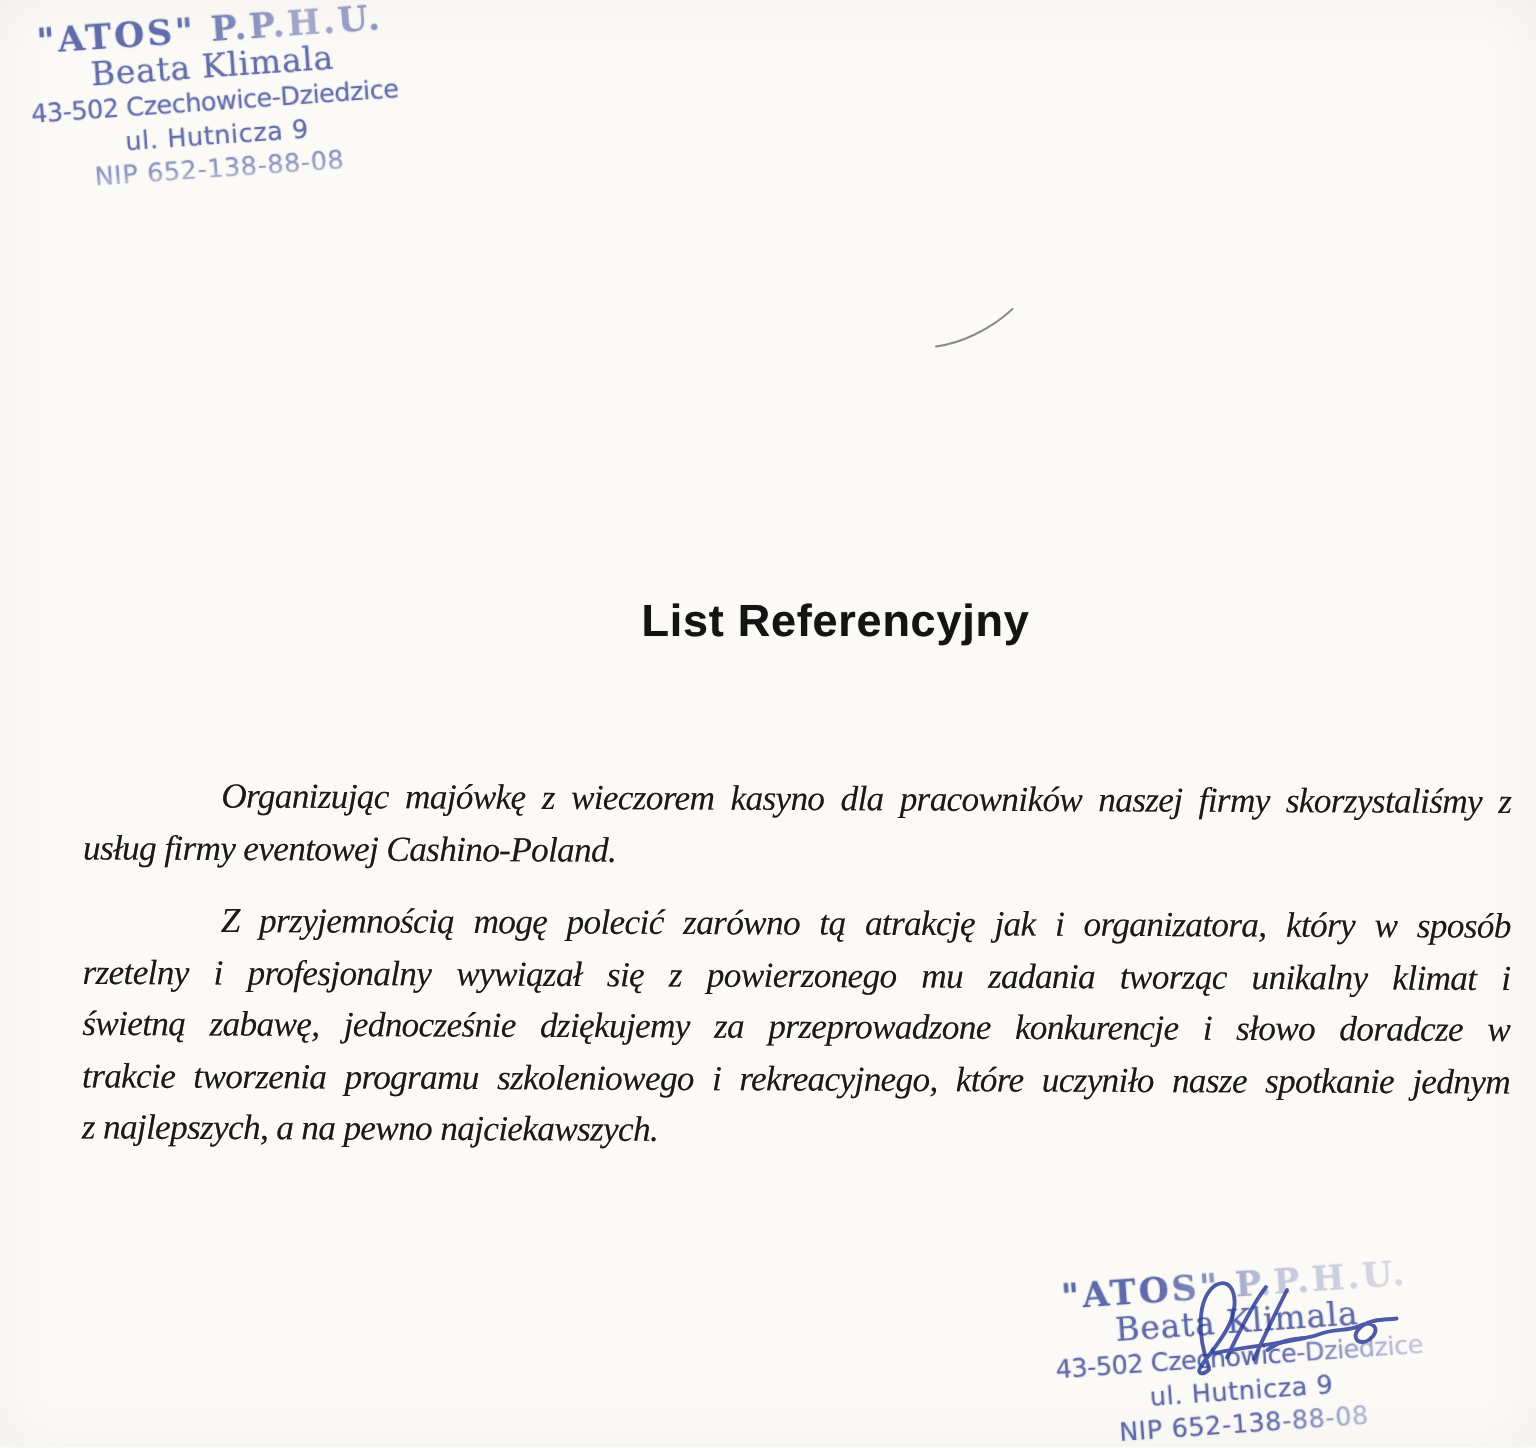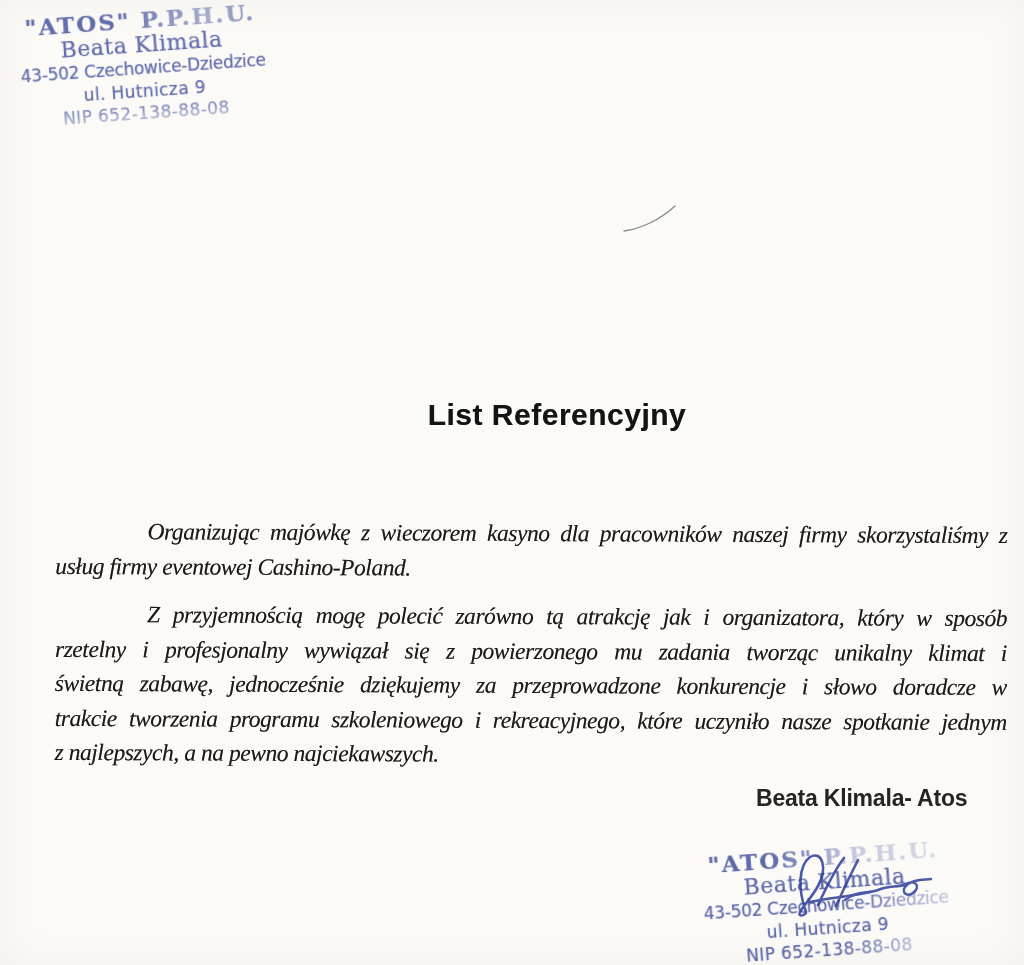--- a/index.html
+++ b/index.html
@@ -143,21 +143,20 @@
     </div>
     <div class="para">
       <div class="bline first">Z przyjemnością mogę polecić zarówno tą atrakcję jak i organizatora, który w sposób</div>
       <div class="bline">rzetelny i profesjonalny wywiązał się z powierzonego mu zadania tworząc unikalny klimat i</div>
       <div class="bline">świetną zabawę, jednocześnie  dziękujemy za przeprowadzone konkurencje i słowo doradcze w</div>
       <div class="bline">trakcie tworzenia programu szkoleniowego i rekreacyjnego, które uczyniło nasze spotkanie jednym</div>
       <div class="bline last">z najlepszych, a na pewno najciekawszych.</div>
     </div>
   </div>
 
-  <div id="signature-name">Beata Klimala- Atos</div>
 
   <div class="stamp" id="stamp-bottom">
     <div class="s1">"ATOS"  P.P.H.U.</div>
     <div class="s2">Beata Klimala</div>
     <div class="s3">43-502 Czechowice-Dziedzice</div>
     <div class="s4">ul. Hutnicza 9</div>
     <div class="s5">NIP  652-138-88-08</div>
   </div>
 
   <svg class="overlay" style="left:740px;top:840px;" width="260" height="125" viewBox="0 0 260 125">

